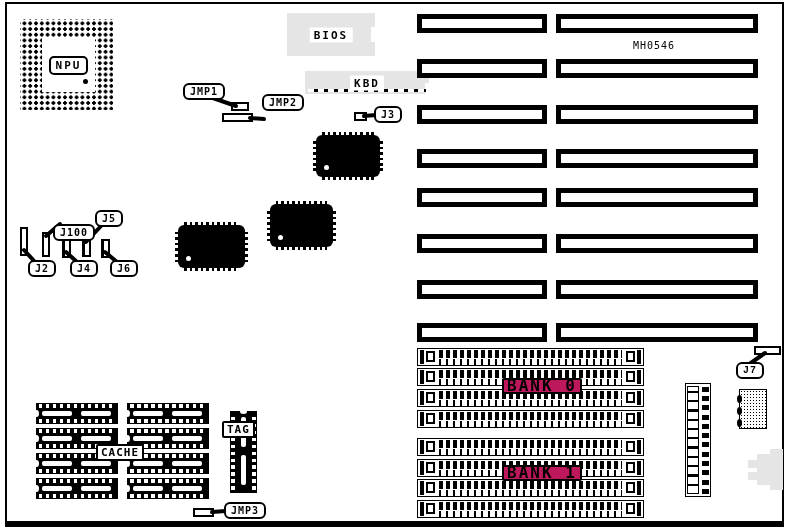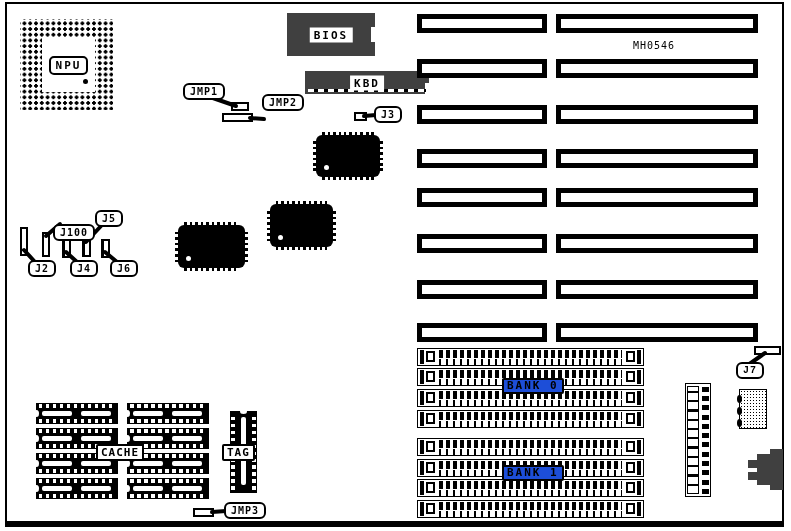--- a/index.html
+++ b/index.html
@@ -17,21 +17,21 @@
   .pga {
     background-image: radial-gradient(circle, #000 1.7px, transparent 1.8px);
     background-size: 5.8px 5.7px; background-position: 1.5px 1.5px;
   }
   .pga-inner { background:#fff; display:flex; align-items:center; justify-content:center; }
   .pga-label { border:2px solid #000; border-radius:5px; background:#fff; padding:1px 5px;
                font-size:11px; letter-spacing:2px; font-weight:bold; }
   .pin1dot { width:5px; height:5px; background:#000; border-radius:50%; }
 
   
-  .blackchip { background:#404040; }
+  .blackchip { background:#e5e5e5; }
   .chip-label { position:absolute; left:50%; top:50%; transform:translate(-50%,-50%);
                 background:#fff; padding:1px 4px; font-size:11px; letter-spacing:2px;
                 font-weight:bold; white-space:nowrap; }
   .notch-r { position:absolute; background:#fff; }
   .kbd-dash { position:absolute; left:3px; right:3px; bottom:2px; height:3px;
               background: repeating-linear-gradient(90deg,#fff 0 6px,#000 6px 10px); }
   .cpu-dot { position:absolute; width:11px; height:11px; border-radius:50%; background:#fff; }
 
   
   .qfp { background:#000; border-radius:6px; }
@@ -56,21 +56,21 @@
   .simm-post-l { left:2px; } .simm-post-r { right:2px; }
   .simm-latch-l,.simm-latch-r { position:absolute; top:2px; width:9px; height:11px;
           border:2px solid #000; background:#fff; }
   .simm-latch-l { left:8px; } .simm-latch-r { right:8px; }
   .simm-pins-top { position:absolute; left:21px; right:21px; top:1px; height:8px;
     background: repeating-linear-gradient(90deg,#000 0 4.5px,#fff 4.5px 7px); }
   .simm-pins-bot { position:absolute; left:21px; right:21px; top:10px; height:6px;
     background: repeating-linear-gradient(90deg,#000 0 2px,#fff 2px 7px); }
 
   .bank-label { position:absolute; z-index:5; border:2px solid #000; border-radius:2px;
-    background:#1d4ed8; font-size:11px; letter-spacing:2px; font-weight:bold;
+    background:#be185d; font-size:16px; letter-spacing:2px; font-weight:bold;
     padding:0 3px; height:16px; line-height:12px; display:flex; align-items:flex-end; }
 
   
   .dip { position:absolute; width:82px; height:21px; background:#000; }
   .dip-comb-t,.dip-comb-b { position:absolute; left:3px; right:3px; height:4px;
     background: repeating-linear-gradient(90deg,#fff 0 3.5px,#000 3.5px 7px); }
   .dip-comb-t { top:1px; } .dip-comb-b { bottom:1px; }
   .dip-slot-a,.dip-slot-b { position:absolute; top:8px; height:5px; background:#fff; border-radius:2px; }
   .dip-slot-a { left:6px; width:30px; } .dip-slot-b { left:45px; width:30px; }
   .dip-notch { position:absolute; left:-2px; top:7px; width:5px; height:7px;
@@ -318,21 +318,21 @@
     <span>CACHE</span>
   </div>
 
   <div class="dipv" style="left:230px; top:411px;">
     <span class="dipv-comb-l"></span>
       <span class="dipv-comb-r"></span>
     <span class="dipv-slot-a"></span>
       <span class="dipv-slot-b"></span>
     <span class="dipv-notch"></span>
   </div>
-  <div class="part-label" style="left:222px; top:444px;">
+  <div class="part-label" style="left:222px; top:421px;">
     <span>TAG</span>
   </div>
 
   <div class="jump-h" style="left:231px; top:102px; width:18px; height:9px;"><span class="jh-fill"></span></div>
   <div class="jump-h" style="left:222px; top:113px; width:31px; height:9px;"><span class="jh-fill"></span></div>
   <div class="jump-h" style="left:354px; top:112px; width:13px; height:9px;"><span class="jh-fill"></span></div>
 
   <div class="jump-v" style="left:20px; top:227px; width:8px; height:29px;"><span class="jv-fill"></span></div>
   <div class="jump-v" style="left:42px; top:232px; width:8px; height:25px;"><span class="jv-fill"></span></div>
   <div class="jump-v" style="left:62px; top:239px; width:9px; height:19px; border-left-width:3px;"><span class="jv-fill"></span></div>

